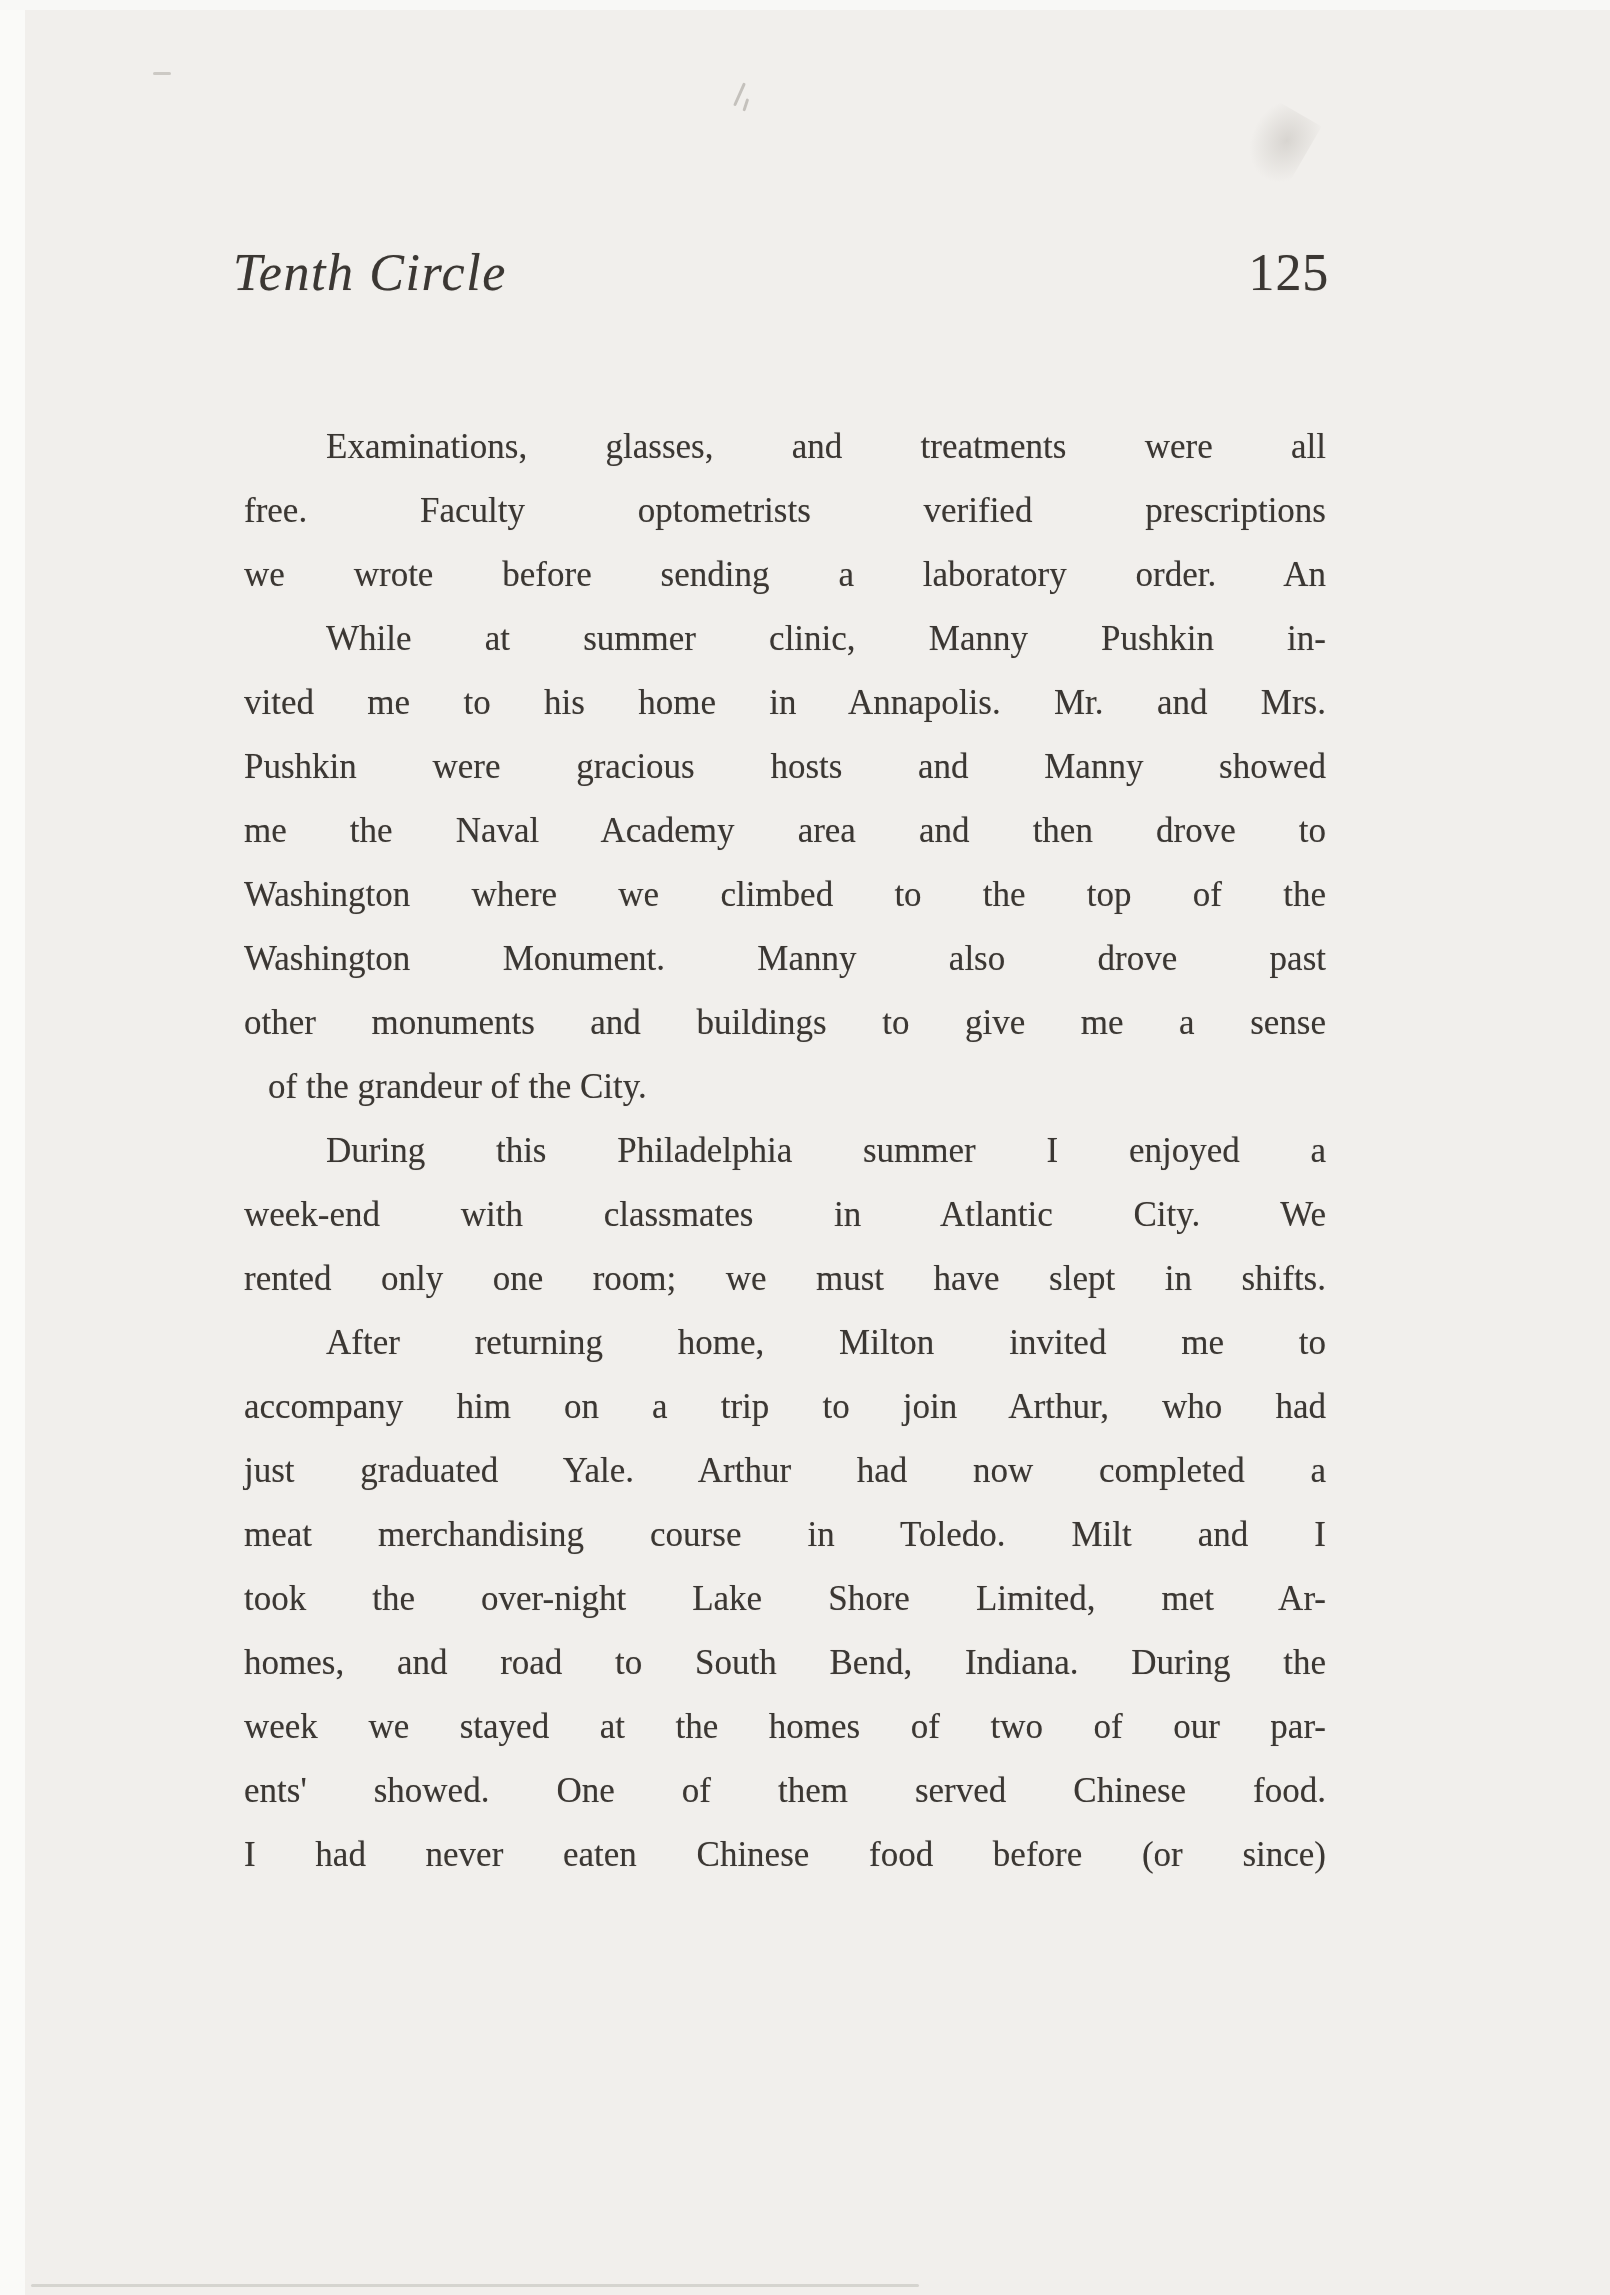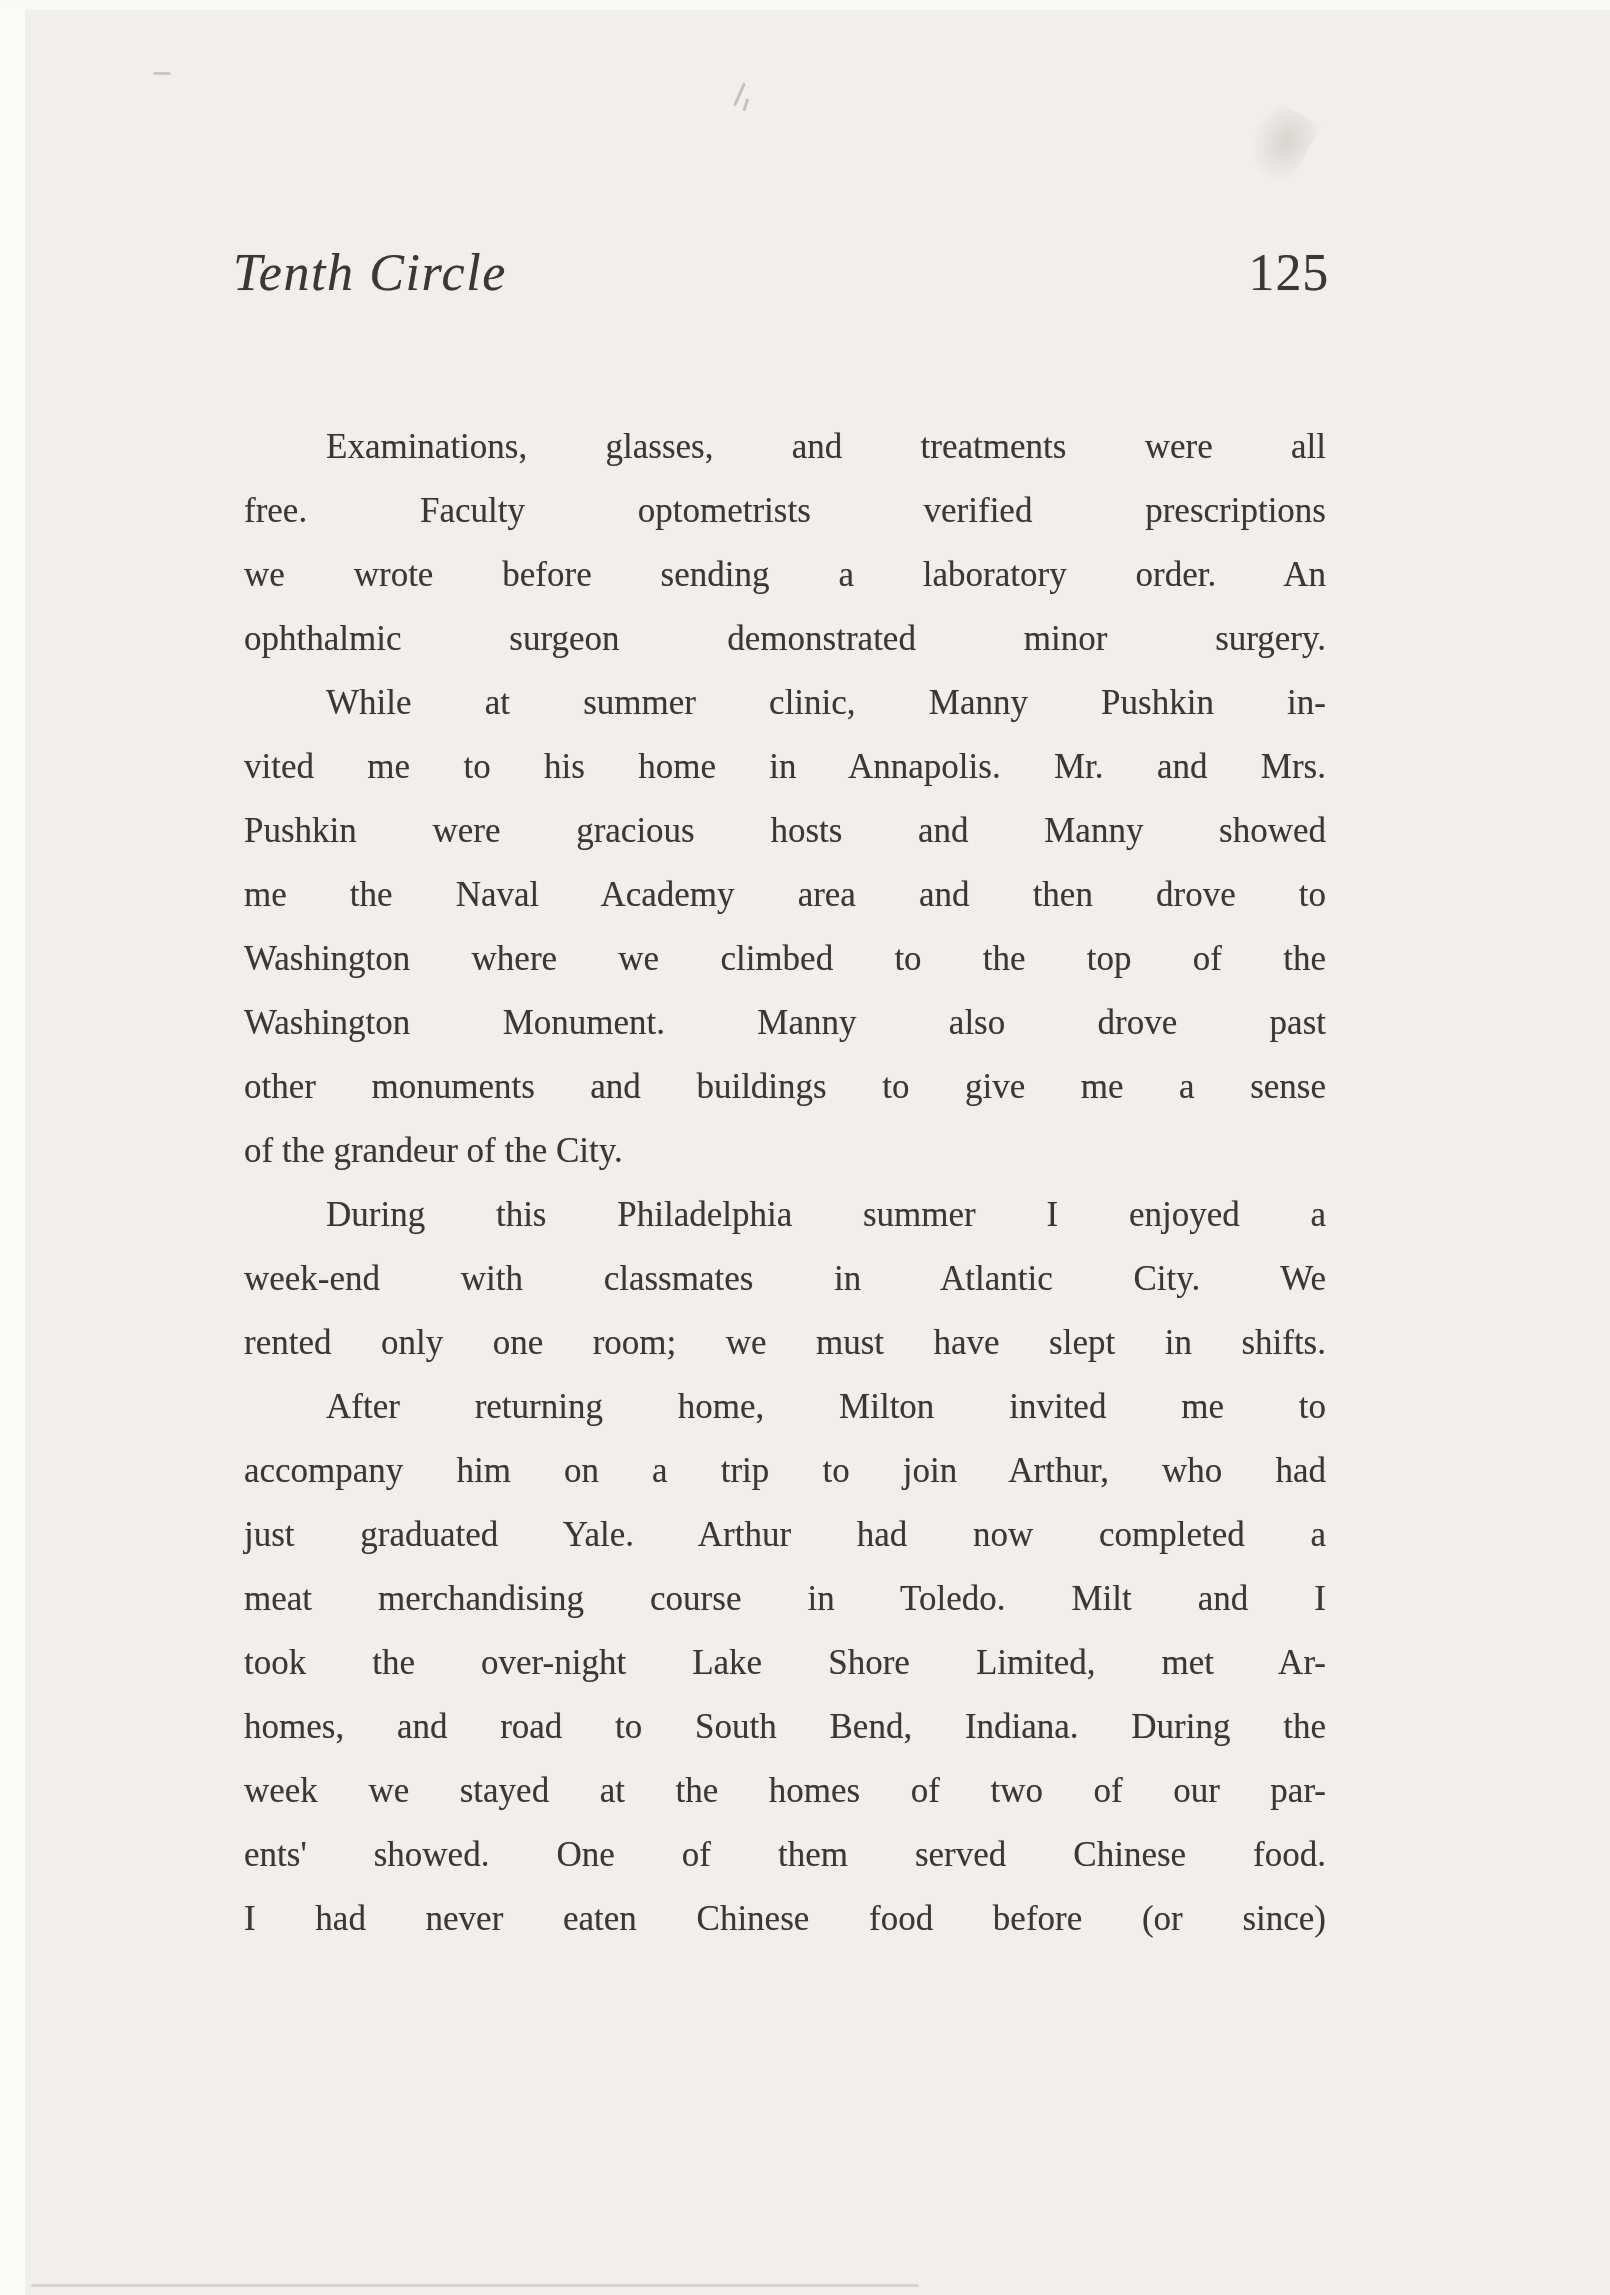--- a/index.html
+++ b/index.html
@@ -60,21 +60,21 @@
     width: 1082px;
     font-size: 35px;
     line-height: 64px;
     text-shadow: 0 0 0.8px rgba(59, 55, 51, 0.4);
   }
   .text-line {
     text-align: justify;
     text-align-last: justify;
   }
   .text-line.indent { text-indent: 82px; }
-  .text-line.no-stretch { text-align-last: left; }
+  .text-line.no-stretch { text-align-last: left; margin-left: 24px; }
 
   
   .smudge-a {
     position: absolute; left: 738px; top: 82px; width: 3.3px; height: 25px;
     background: #8f8a83; opacity: 0.45; transform: rotate(24deg);
     border-radius: 1.6px;
   }
   .smudge-a::after {
     content: ""; position: absolute; left: 10px; top: 13px;
     width: 2.5px; height: 13px; background: #8f8a83; transform: rotate(-6deg);
@@ -104,21 +104,20 @@
 
   <header class="running-header">
     <span class="running-title">Tenth Circle</span>
     <span class="page-number">125</span>
   </header>
 
   <main class="body-text" id="body-text">
       <div class="text-line indent">Examinations, glasses, and treatments were all</div>
       <div class="text-line">free. Faculty optometrists verified prescriptions</div>
       <div class="text-line">we wrote before sending a laboratory order. An</div>
-      <div class="text-line">ophthalmic surgeon demonstrated minor surgery.</div>
       <div class="text-line indent">While at summer clinic, Manny Pushkin in-</div>
       <div class="text-line">vited me to his home in Annapolis. Mr. and Mrs.</div>
       <div class="text-line">Pushkin were gracious hosts and Manny showed</div>
       <div class="text-line">me the Naval Academy area and then drove to</div>
       <div class="text-line">Washington where we climbed to the top of the</div>
       <div class="text-line">Washington Monument. Manny also drove past</div>
       <div class="text-line">other monuments and buildings to give me a sense</div>
       <div class="text-line no-stretch">of the grandeur of the City.</div>
       <div class="text-line indent">During this Philadelphia summer I enjoyed a</div>
       <div class="text-line">week-end with classmates in Atlantic City. We</div>

